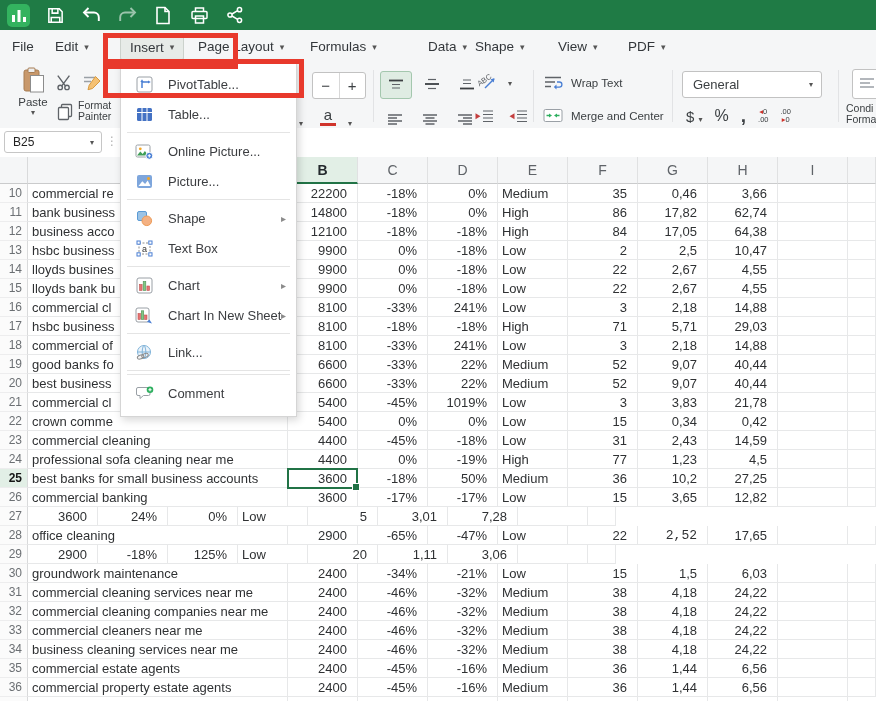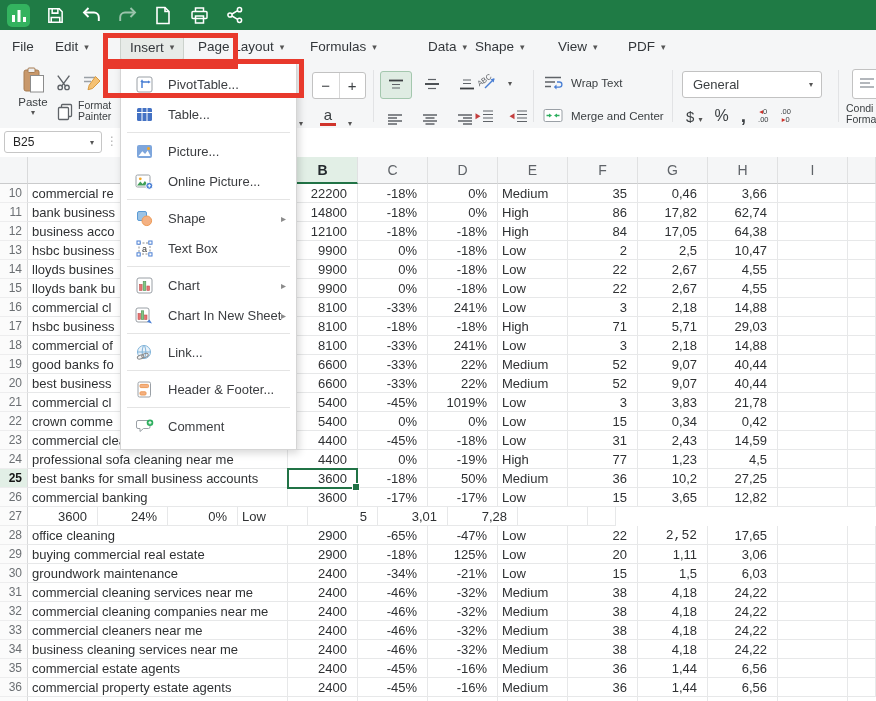--- a/index.html
+++ b/index.html
@@ -598,21 +598,20 @@
       <div class="cell num" style="width: 70px;">-47%</div>
       <div class="cell txt" style="width: 70px;">Low</div>
       <div class="cell num" style="width: 70px;">22</div>
       <div class="cell num" style="width: 70px; font-family: Liberation Mono, monospace;">2,52</div>
       <div class="cell num" style="width: 70px;">17,65</div>
       <div class="cell" style="width: 70px;"></div>
       <div class="cell" style="width: 28px;"></div>
     </div>
     <div class="sh-row">
       <div class="rowhdr">29</div>
-      <div class="cell txt" style="width: 260px;">buying commercial real estate</div>
       <div class="cell num" style="width: 70px;">2900</div>
       <div class="cell num" style="width: 70px;">-18%</div>
       <div class="cell num" style="width: 70px;">125%</div>
       <div class="cell txt" style="width: 70px;">Low</div>
       <div class="cell num" style="width: 70px;">20</div>
       <div class="cell num" style="width: 70px;">1,11</div>
       <div class="cell num" style="width: 70px;">3,06</div>
       <div class="cell" style="width: 70px;"></div>
       <div class="cell" style="width: 28px;"></div>
     </div>
@@ -735,41 +734,41 @@
     <div class="mi">
       <span class="ic">
         <svg width="17" height="17">
           <rect x="1" y="2" width="15" height="13" rx="1.5" fill="#4472c4"></rect>
           <path d="M1 6.5h15M6 2v13M11 2v13" stroke="#fff"></path>
         </svg>
       </span>
       <span class="lbl">Table...</span>
     </div>
     <div class="msep"></div>
-    <div class="mi">
-      <span class="ic">
-        <svg width="17" height="17">
-          <rect x="1" y="2" width="15" height="13" rx="2" fill="#7ea6dc"></rect>
-          <path d="M2.5 13l3.8-4.8 2.8 2.8 2.6-3.4 2.8 5.4z" fill="#fff"></path>
-          <circle cx="12.5" cy="5.5" r="1.5" fill="#f5a623"></circle>
-        </svg>
-      </span>
-      <span class="lbl">Picture...</span>
-    </div>
     <div class="mi">
       <span class="ic">
         <svg width="19" height="17">
           <rect x="1" y="2" width="14" height="12" rx="1.5" fill="#fff" stroke="#9aa0a6"></rect>
           <path d="M2 12.5l3.3-4 2.4 2.4 2.2-2.9 3.3 4.5z" fill="#3f9e57"></path>
           <circle cx="5.3" cy="5.8" r="1.4" fill="#f5a623"></circle>
           <circle cx="14.3" cy="12.8" r="3.5" fill="#4a7fd4" stroke="#fff"></circle>
           <path d="M14.3 11.2v3.2M12.7 12.8h3.2" stroke="#fff" stroke-width="1.1"></path>
         </svg>
       </span>
       <span class="lbl">Online Picture...</span>
+    </div>
+    <div class="mi">
+      <span class="ic">
+        <svg width="17" height="17">
+          <rect x="1" y="2" width="15" height="13" rx="2" fill="#7ea6dc"></rect>
+          <path d="M2.5 13l3.8-4.8 2.8 2.8 2.6-3.4 2.8 5.4z" fill="#fff"></path>
+          <circle cx="12.5" cy="5.5" r="1.5" fill="#f5a623"></circle>
+        </svg>
+      </span>
+      <span class="lbl">Picture...</span>
     </div>
     <div class="msep"></div>
     <div class="mi">
       <span class="ic">
         <svg width="17" height="17">
           <rect x="1.5" y="1.5" width="9" height="9" rx="1.5" fill="#9cc3e5" stroke="#5b9bd5"></rect>
           <circle cx="10.8" cy="10.8" r="4.8" fill="#f4b183" stroke="#ed9b57"></circle>
         </svg>
       </span>
       <span class="lbl">Shape</span>
@@ -820,30 +819,20 @@
         <svg width="18" height="17">
           <circle cx="9" cy="8" r="6.5" fill="#eaf3fb" stroke="#7fb3d9"></circle>
           <path d="M2.5 8h13M9 1.5C6.6 3.5 6.6 12.5 9 14.5M9 1.5c2.4 2 2.4 11 0 13" fill="none" stroke="#7fb3d9"></path>
           <ellipse cx="5.6" cy="13" rx="3.4" ry="1.9" fill="#f4f4f4" stroke="#8c8c8c" transform="rotate(-20 5.6 13)"></ellipse>
           <ellipse cx="10" cy="11.6" rx="3.4" ry="1.9" fill="none" stroke="#8c8c8c" transform="rotate(-20 10 11.6)"></ellipse>
         </svg>
       </span>
       <span class="lbl">Link...</span>
     </div>
     <div class="msep"></div>
-    <div class="mi">
-      <span class="ic">
-        <svg width="15" height="17">
-          <rect x="1" y="1" width="12.5" height="15" rx="1.5" fill="#fff" stroke="#9aa0a6"></rect>
-          <rect x="3" y="3.4" width="8.5" height="3.2" rx="1" fill="#f4b183" stroke="#ed9b57"></rect>
-          <rect x="3" y="10.8" width="6" height="3.2" rx="1" fill="#f4b183" stroke="#ed9b57"></rect>
-        </svg>
-      </span>
-      <span class="lbl">Header &amp; Footer...</span>
-    </div>
     <div class="msep"></div>
     <div class="mi">
       <span class="ic">
         <svg width="19" height="16">
           <path d="M3 2.5h10.5A1.5 1.5 0 0 1 15 4v5a1.5 1.5 0 0 1-1.5 1.5H8.5L5 13.5v-3H3A1.5 1.5 0 0 1 1.5 9V4A1.5 1.5 0 0 1 3 2.5z" fill="#fff" stroke="#9aa0a6"></path>
           <circle cx="15" cy="4.7" r="3.3" fill="#2eaf5f"></circle>
           <path d="M15 3.1v3.2M13.4 4.7h3.2" stroke="#fff" stroke-width="1.1"></path>
         </svg>
       </span>
       <span class="lbl">Comment</span>

